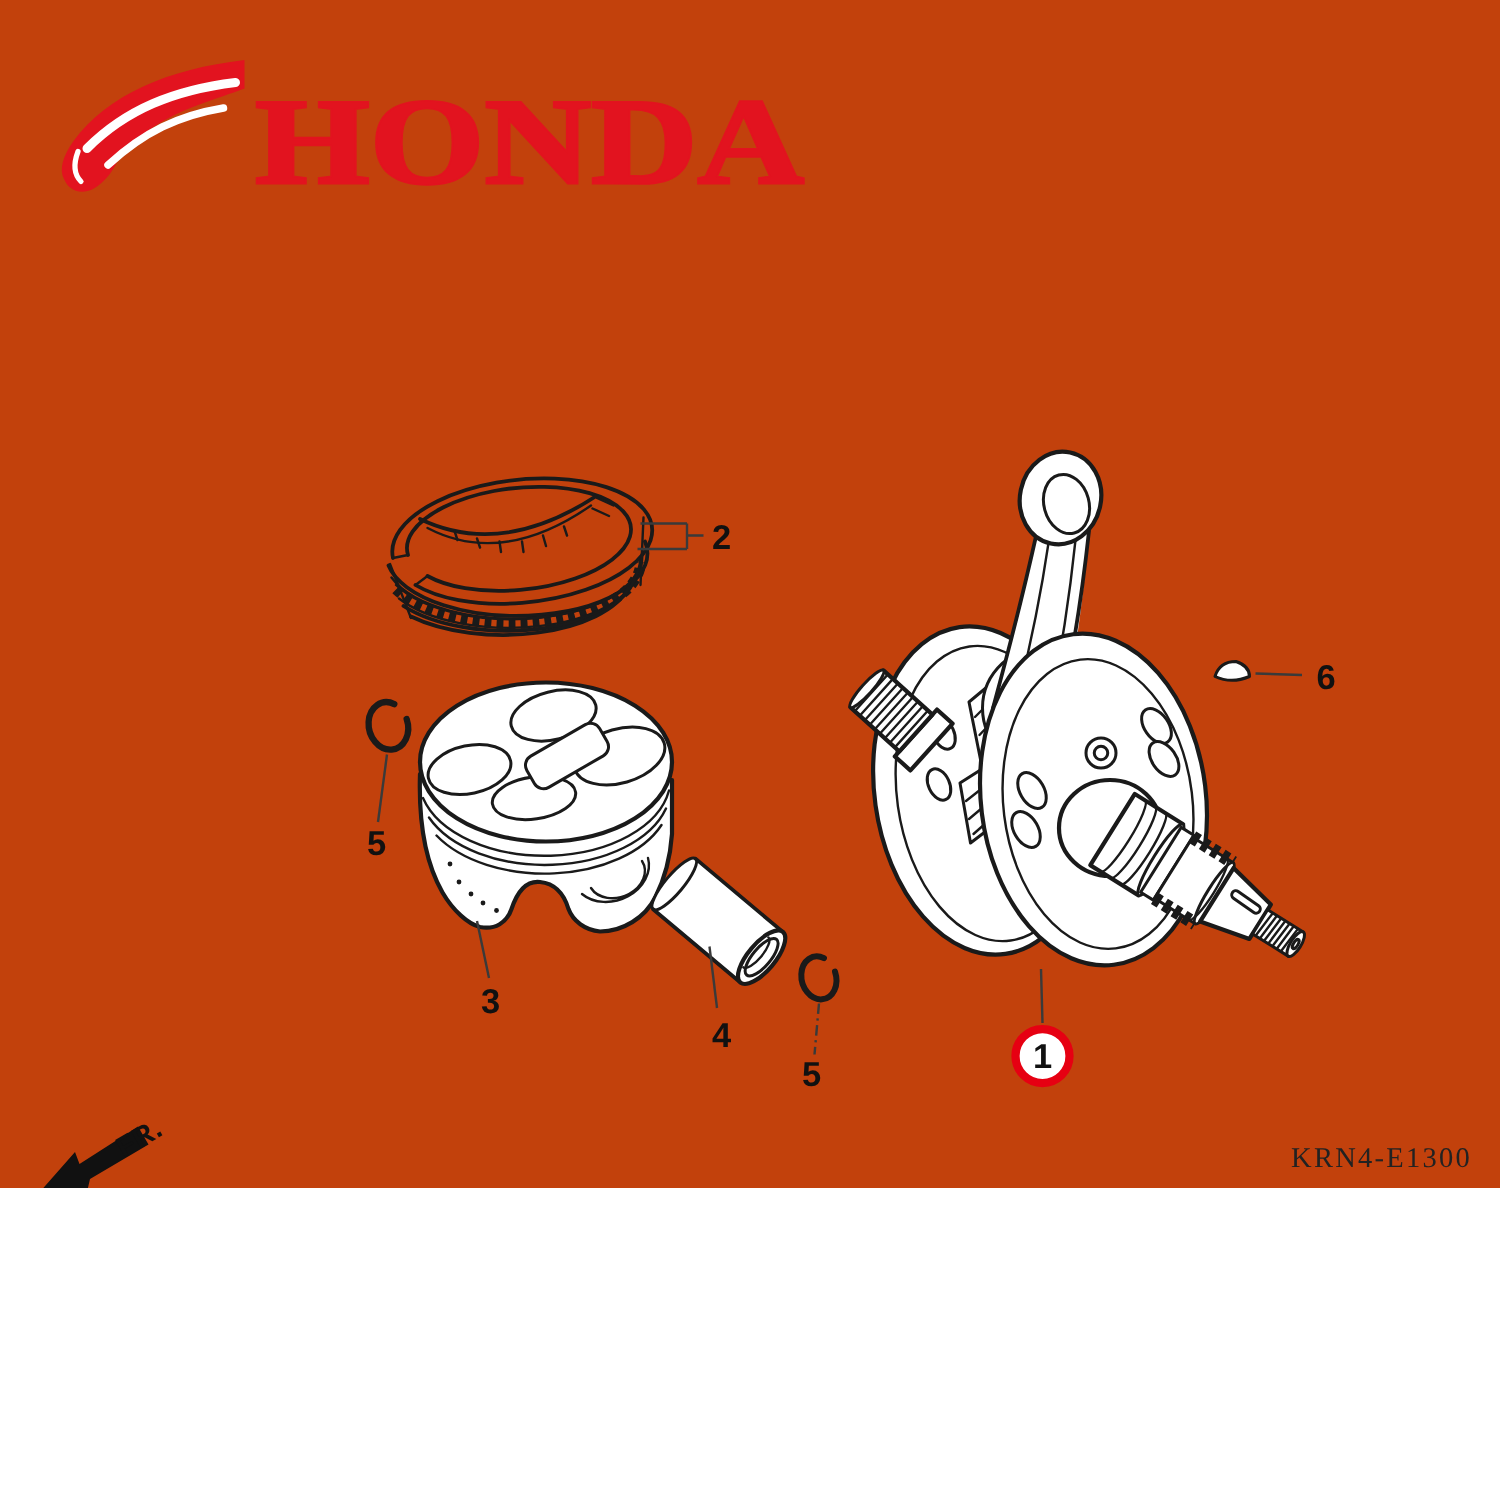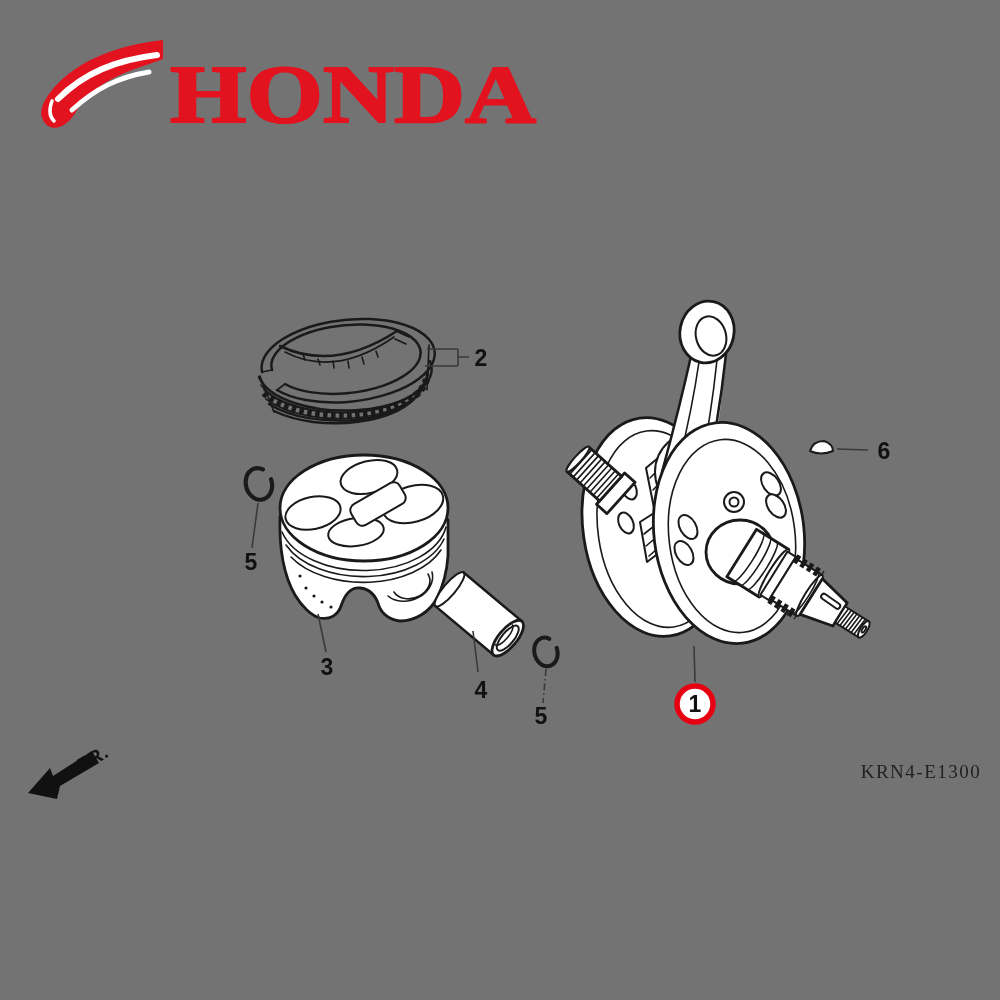--- a/index.html
+++ b/index.html
@@ -1,16 +1,16 @@
 <!DOCTYPE html>
 <html><head>
 <meta charset="utf-8">
 <style>
   html,body{margin:0;padding:0;background:#fff;}
-  .stage{position:relative;width:1000px;height:1000px;background:#737373;overflow:hidden;
+  .stage{position:relative;width:1000px;height:792px;background:#c2410c;overflow:hidden;
          font-family:"Liberation Sans",sans-serif;}
   svg{position:absolute;inset:0;}
   .ln{fill:none;stroke:#1a1a1a;stroke-width:2.5;stroke-linecap:round;stroke-linejoin:round;}
   .ln2{fill:none;stroke:#1a1a1a;stroke-width:1.6;stroke-linecap:round;}
   .fw{fill:#ffffff;stroke:#1a1a1a;stroke-width:2.8;stroke-linejoin:round;}
   .fw2{fill:#ffffff;stroke:#1a1a1a;stroke-width:2;stroke-linejoin:round;}
   .leader{fill:none;stroke:#3a3a3a;stroke-width:1.6;}
   .lbl{font:bold 23px "Liberation Sans",sans-serif;fill:#111;}
   .brandtxt{font:bold 82px "Liberation Serif",serif;}
   .codetxt{font:19px "Liberation Serif",serif;letter-spacing:1.5px;fill:#222;}

